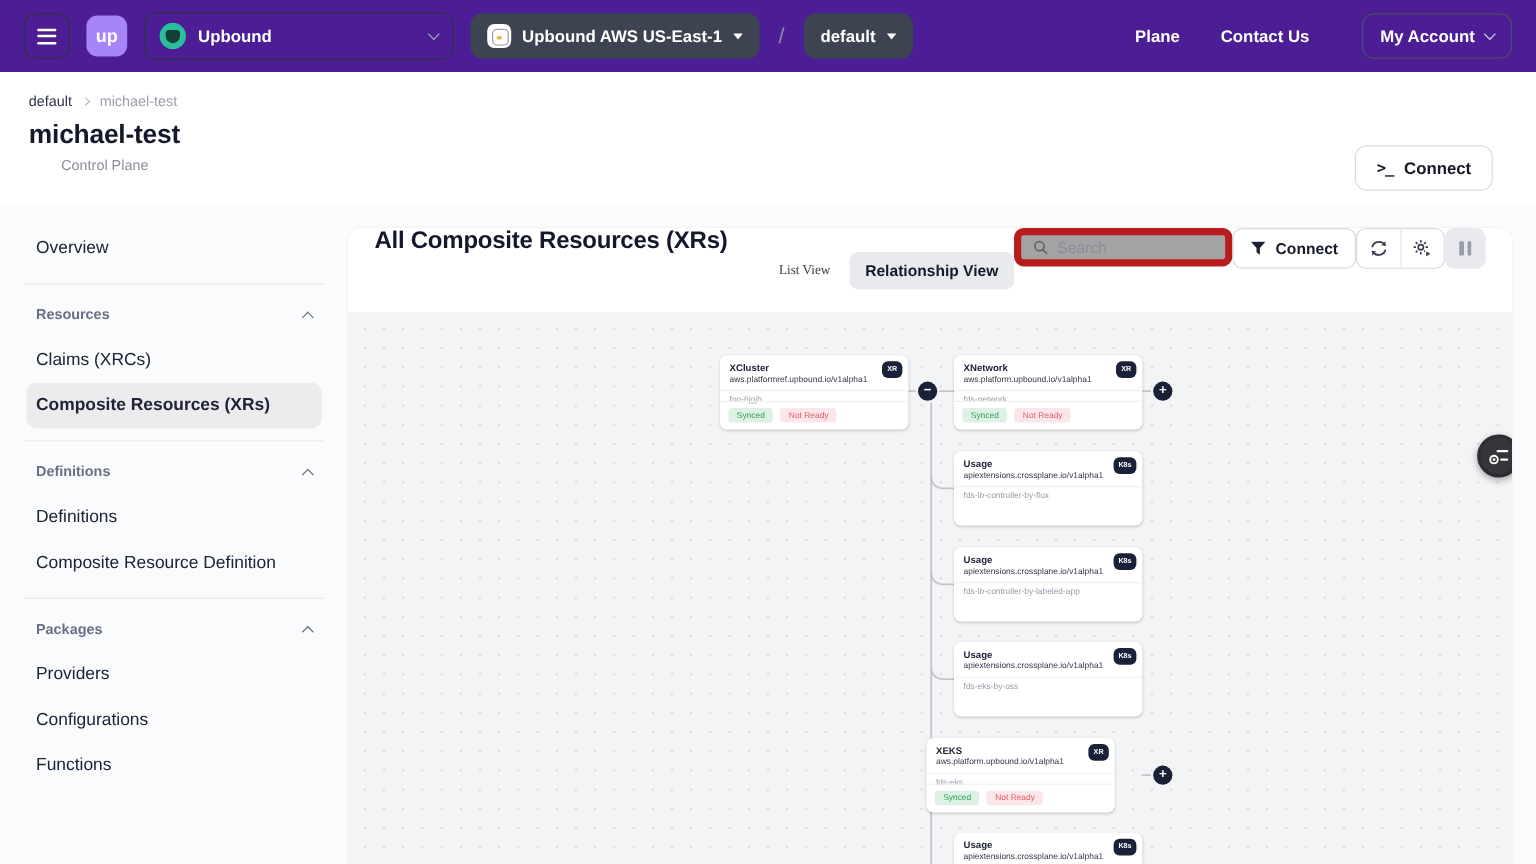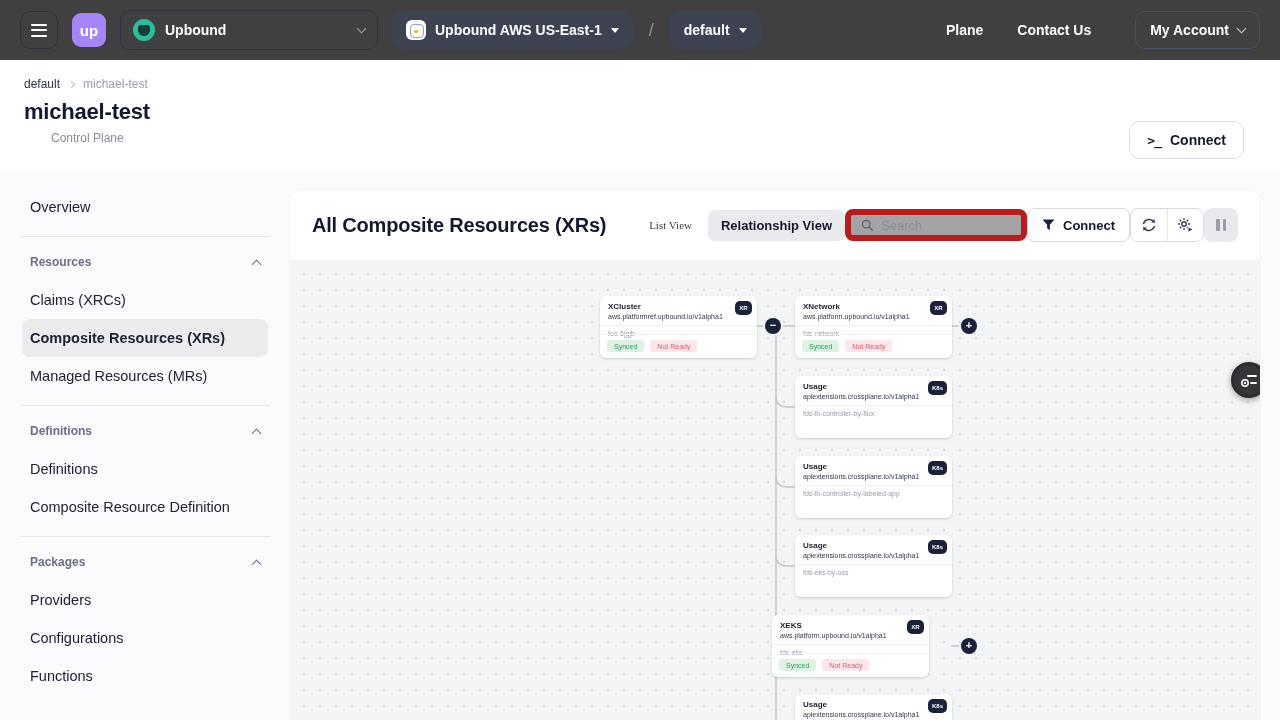--- a/index.html
+++ b/index.html
@@ -1,20 +1,20 @@
 <!DOCTYPE html>
 <html><head>
 <meta charset="utf-8">
 <style>
   * { margin:0; padding:0; box-sizing:border-box; }
   html,body { width:1280px; height:720px; overflow:hidden; background:#fafbfc;
     font-family:"Liberation Sans", sans-serif; color:#191c30; }
 
   
-  .navbar { height:60px; background:#404040; display:flex; align-items:center;
+  .navbar { height:60px; background:#4c1d95; display:flex; align-items:center;
     padding:0 20px; gap:14px; }
   .hamburger { width:38px; height:38px; border:1px solid #2e3342; border-radius:10px;
     background:transparent; display:flex; flex-direction:column; justify-content:center;
     align-items:center; gap:3.5px; cursor:pointer; }
   .hamburger span { width:16px; height:2px; background:#fff; border-radius:1px; }
   .up-logo { width:34px; height:34px; background:#a685fa; border-radius:9px; color:#fff;
     font-weight:bold; font-size:15px; display:flex; align-items:center; justify-content:center; }
   .org-select { height:40px; min-width:258px; border:1px solid #2e3342; border-radius:10px;
     background:transparent; display:flex; align-items:center; gap:10px; padding:0 12px;
     color:#fff; font-weight:bold; font-size:14px; cursor:pointer; }
@@ -68,21 +68,21 @@
   .sb-section-head { display:flex; align-items:center; justify-content:space-between;
     margin:4px 22px; padding:8px 8px; cursor:pointer; }
   .sb-section-title { font-size:12px; font-weight:bold; color:#6b6e87; }
   .chev-up { width:7px; height:7px; border-right:1.8px solid #6b6e87; border-bottom:1.8px solid #6b6e87;
     transform:rotate(-135deg); margin-top:4px; }
 
   
   .card { flex:1; margin:20px 20px 0 0; background:#fff; border-radius:12px 12px 0 0;
     display:flex; flex-direction:column; overflow:hidden;
     box-shadow:0 0 0 1px rgba(20,22,40,0.03); }
-  .card-header { height:70px; display:flex; align-items:center; padding:0 22px; 
+  .card-header { height:70px; display:flex; padding:0 22px; 
     flex-shrink:0; background:#fff; }
   .card-title { font-size:20px; font-weight:bold; color:#15182b; letter-spacing:-0.2px; }
   .view-toggle { margin-left:auto; display:flex; align-items:center; gap:6px; }
   .toggle-plain { font-size:11px; color:#404040; background:none; border:none; padding:8px 10px;
     cursor:pointer; font-family:Liberation Serif, serif; }
   .toggle-active { font-size:13px; font-weight:bold; color:#15182b; background:#e9eaee;
     border:none; border-radius:7px; padding:8px 13px; cursor:pointer; font-family:inherit; }
   .search-box { display:flex; align-items:center; gap:8px; width:182px; height:32px;
     border:6px solid #b91c1c; border-radius:8px; padding:0 10px; background:#a3a3a3; }
   .search-box input { border:none; outline:none; font-size:13px; width:100%; color:#30344a;
@@ -182,21 +182,20 @@
 
   <aside class="sidebar" id="sidebar">
       <div class="sb-item">Overview</div>
       <div class="sb-divider"></div>
       <div class="sb-section-head">
         <span class="sb-section-title">Resources</span>
         <span class="chev-up"></span>
       </div>
       <div class="sb-item">Claims (XRCs)</div>
       <div class="sb-item active">Composite Resources (XRs)</div>
-      <div class="sb-item">Managed Resources (MRs)</div>
       <div class="sb-divider"></div>
       <div class="sb-section-head">
         <span class="sb-section-title">Definitions</span>
         <span class="chev-up"></span>
       </div>
       <div class="sb-item">Definitions</div>
       <div class="sb-item">Composite Resource Definition</div>
       <div class="sb-divider"></div>
       <div class="sb-section-head">
         <span class="sb-section-title">Packages</span>

